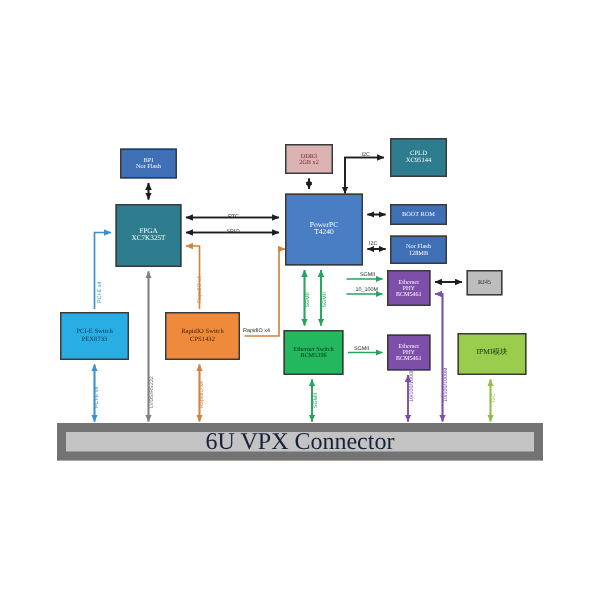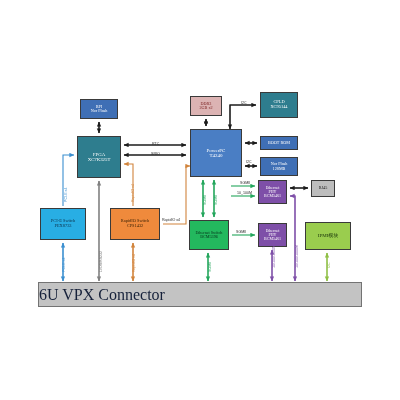--- a/index.html
+++ b/index.html
@@ -44,23 +44,23 @@
   .vlbl{
     position:absolute;
     white-space:nowrap;
     transform-origin:0 0;
     z-index:4;
     font-family:"Liberation Sans", sans-serif;
   }
   #vpx{
     position:absolute;
     box-sizing:border-box;
-    border:1px solid #737373;
+    border:6px solid #737373;
     background:#c3c3c3;
-    display:flex;align-items:center;justify-content:flex-start;
+    display:flex;align-items:center;justify-content:center;
     z-index:3;
   }
   #vpx span{
     color:#16213a;
     font-family:"Liberation Serif", serif;
   }
 </style>
 </head>
 <body>
 

